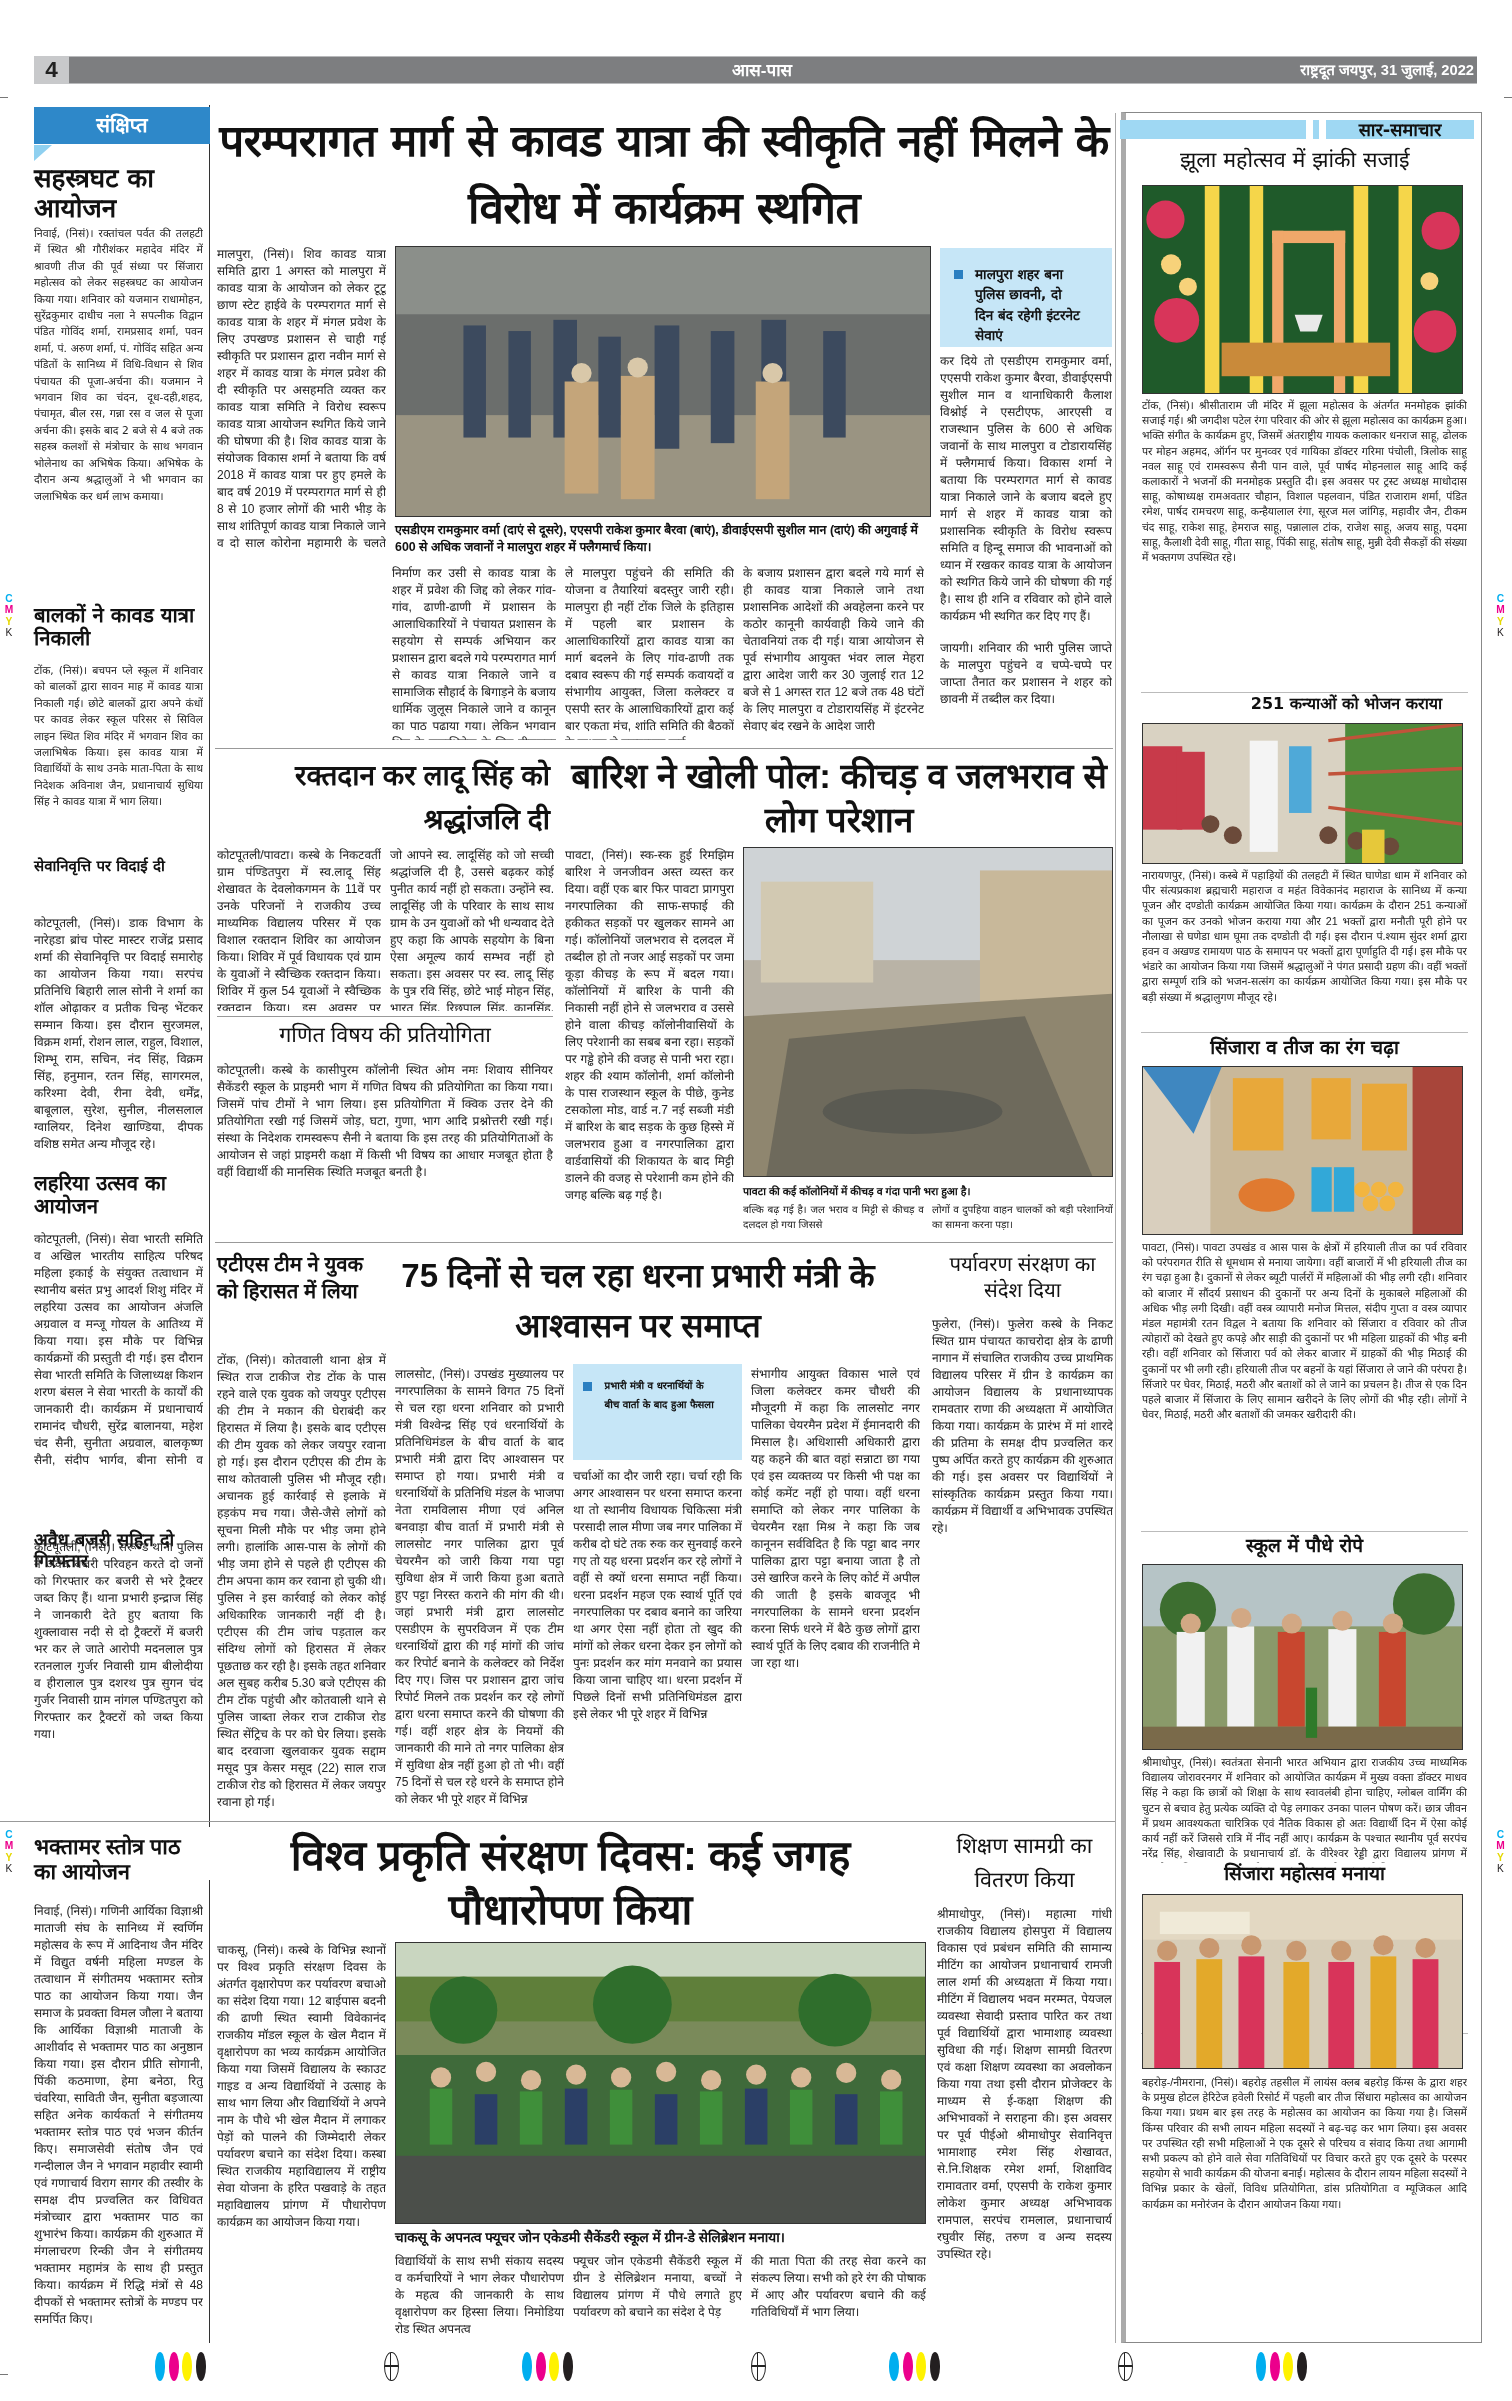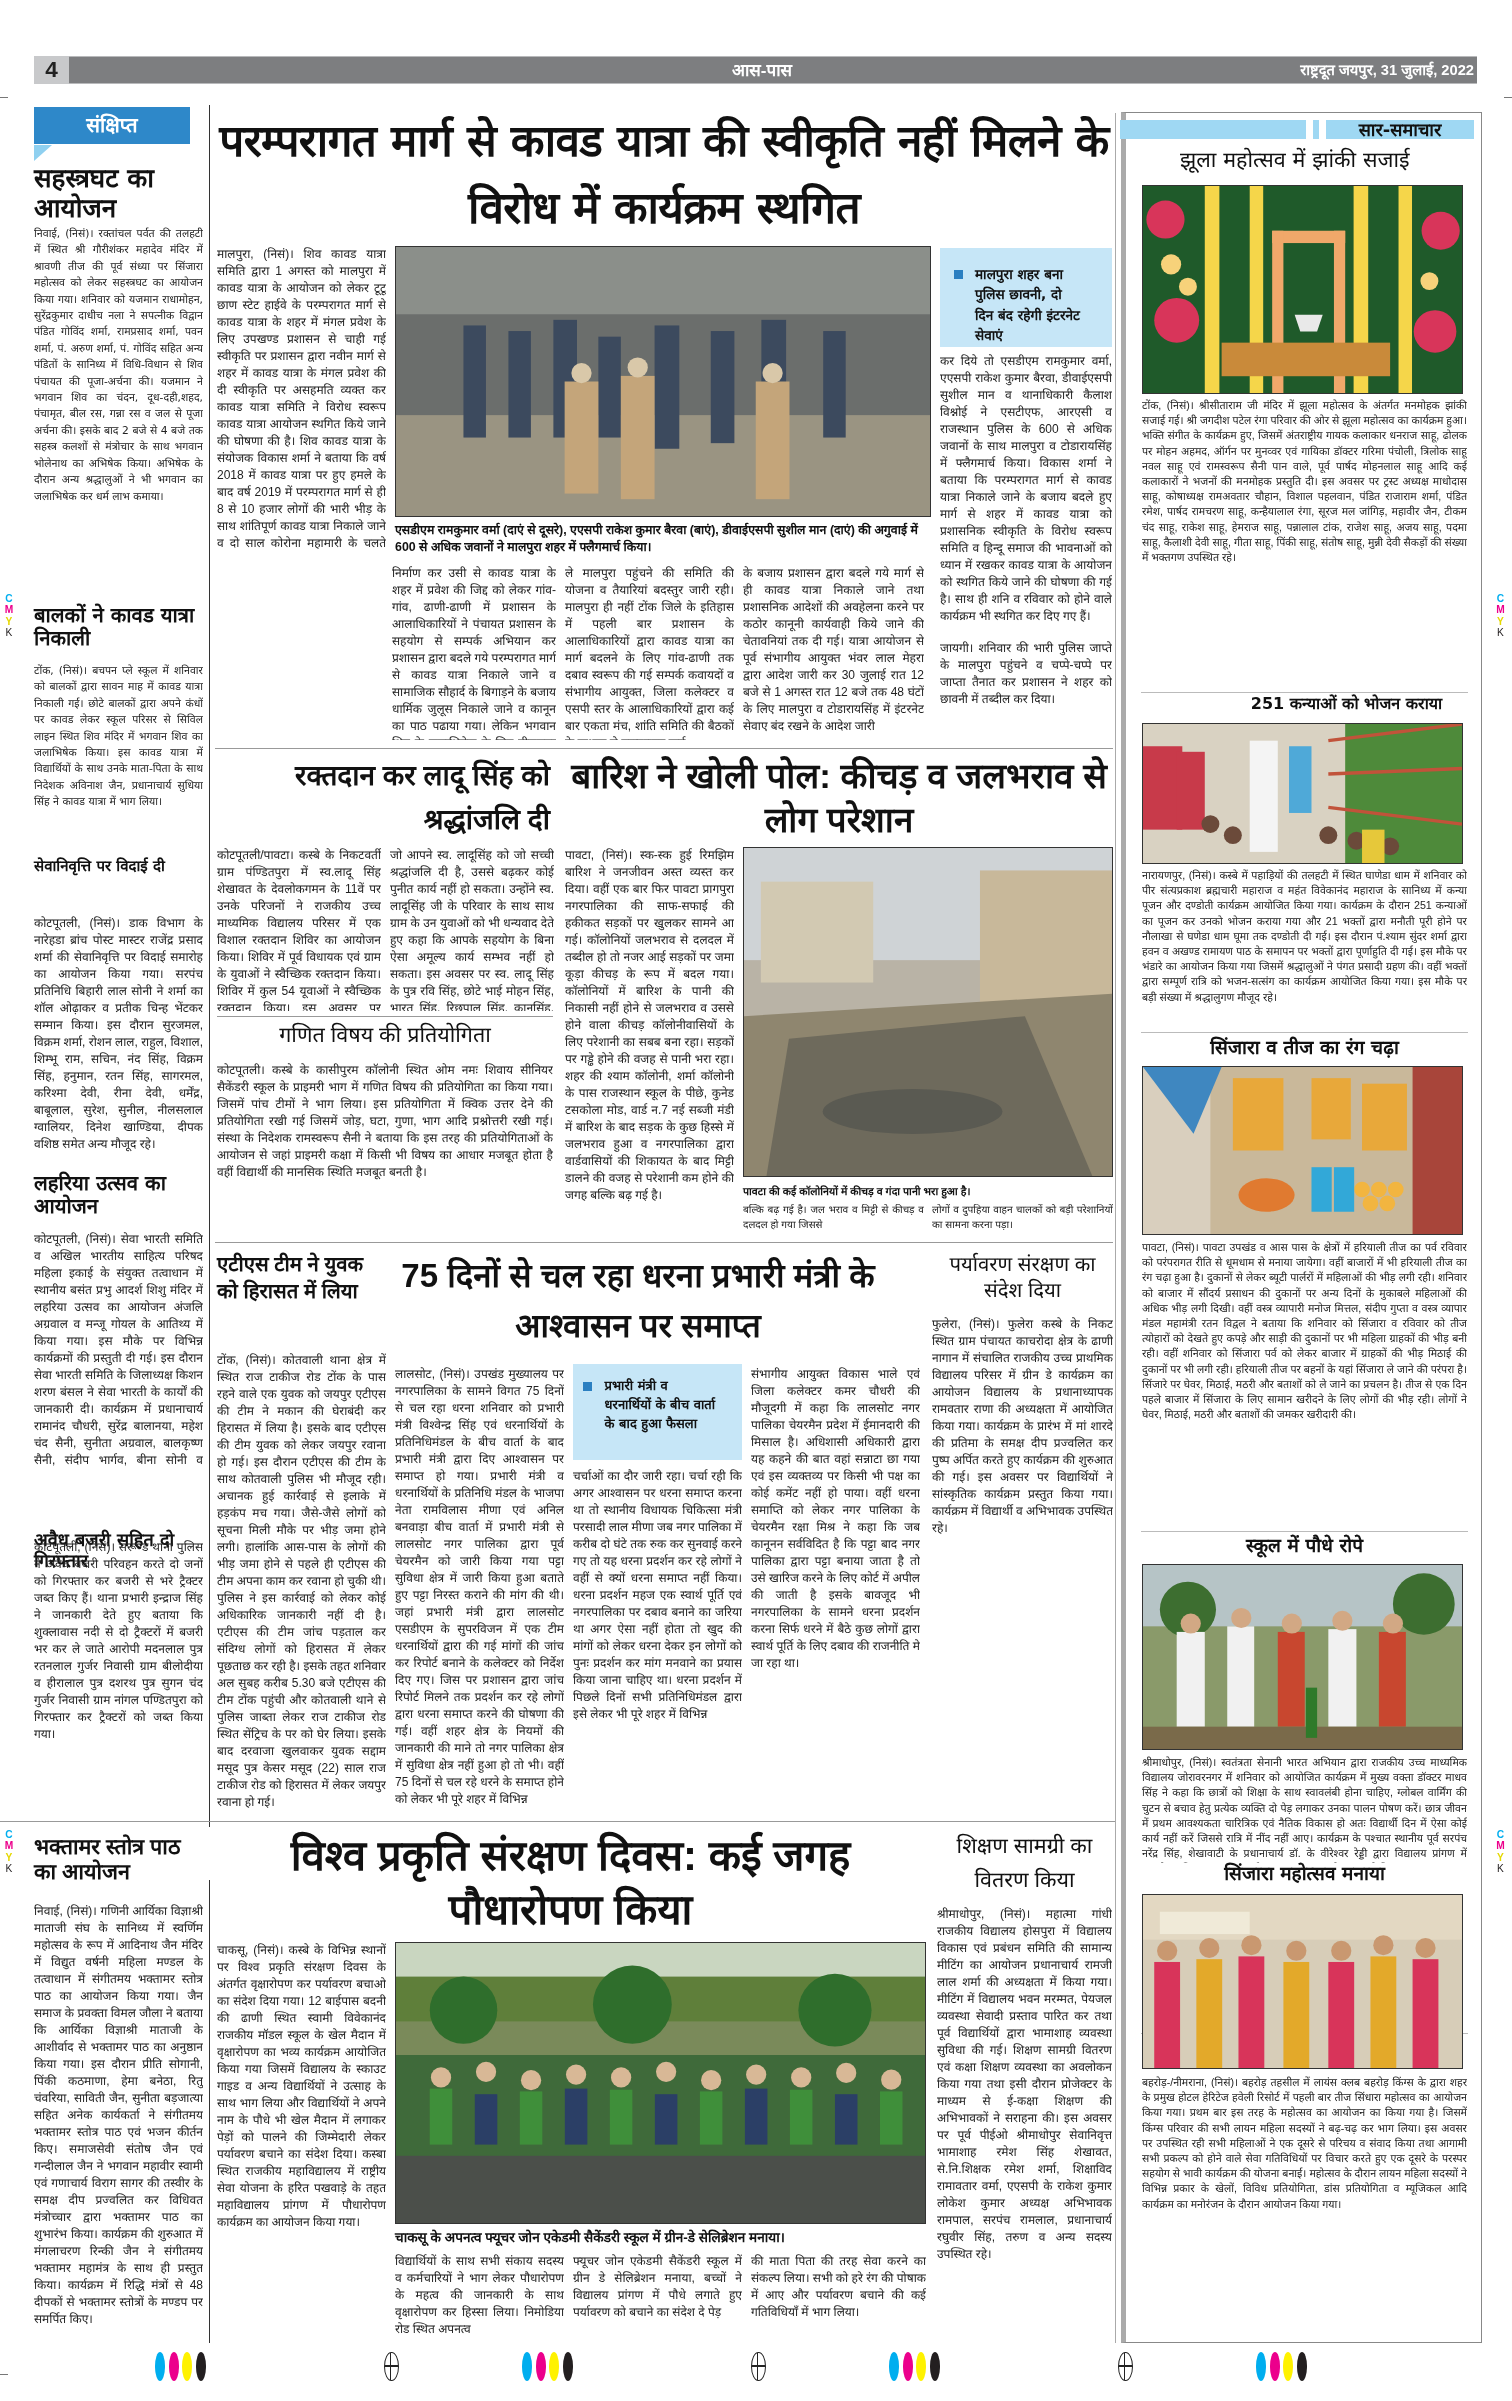--- a/index.html
+++ b/index.html
@@ -15,21 +15,21 @@
 .rule-h{background:#333;height:1.1px}
 
 .hl{font-family:"DejaVu Sans",sans-serif;font-weight:bold;color:#111;line-height:1.15}
 .body{font-family:"DejaVu Sans",sans-serif;font-size:10.7px;line-height:16.4px;color:#222;text-align:justify;overflow:hidden}
 .cond{font-family:"Liberation Sans",sans-serif;font-size:12px;line-height:17px;color:#222;text-align:justify;overflow:hidden}
 .cap{font-family:"Liberation Sans",sans-serif;font-weight:bold;font-size:12.4px;line-height:17px;color:#111}
 .photo{overflow:hidden;border:1.1px solid #333}
 .callout{background:#c6e6f7;padding:16px 13.6px}
 .callout .sq{display:inline-block;width:9px;height:9px;background:#2a7fc1;vertical-align:top;margin-top:5.6px;margin-right:12.4px}
 .callout .ct{display:inline-block;font:bold 13.6px/20.3px "DejaVu Sans",sans-serif;color:#111;width:75%}
-#brief-tag{left:34px;top:107px;width:156px;height:37px;background:#2e88c9;color:#fff;font:bold 20.3px "DejaVu Sans",sans-serif;text-align:center;line-height:37px}
+#brief-tag{left:34px;top:107px;width:176px;height:37px;background:#2e88c9;color:#fff;font:bold 20.3px "DejaVu Sans",sans-serif;text-align:center;line-height:37px}
 #brief-tag-tail{left:34px;top:145px;width:0;height:0;border-left:18px solid #8fd0f0;border-bottom:16px solid transparent}
 .cmyk{font:bold 10.2px "Liberation Sans",sans-serif;line-height:11.3px;text-align:center;width:9px}
 .reg{display:inline-block;width:10.2px;height:29px;border-radius:50%;margin-right:3.4px}
 </style>
 </head>
 <body>
 
 <div class="abs" id="hdr"></div>
 <div class="abs" id="pgno">4</div>
 <div class="abs" id="section-name">आस-पास</div>
@@ -160,21 +160,21 @@
 <div class="abs cond" style="left:932px;top:1203px;width:181px;height:34px;font-size:10.2px;line-height:14.7px">लोगों व दुपहिया वाहन चालकों को बड़ी परेशानियों का सामना करना पड़ा।</div>
 
 <div class="abs rule-h" style="left:215px;top:1242px;width:898px;background:#999"></div>
 
 <div class="abs hl" style="left:217px;top:1251px;width:169px;font-size:20.3px;line-height:27px;font-family:'Liberation Sans',sans-serif;font-weight:bold">एटीएस टीम ने युवक को हिरासत में लिया</div>
 <div class="abs cond" style="left:217px;top:1352px;width:169px;height:463px">टोंक, (निसं)। कोतवाली थाना क्षेत्र में स्थित राज टाकीज रोड टोंक के पास रहने वाले एक युवक को जयपुर एटीएस की टीम ने मकान की घेराबंदी कर हिरासत में लिया है। इसके बाद एटीएस की टीम युवक को लेकर जयपुर रवाना हो गई। इस दौरान एटीएस की टीम के साथ कोतवाली पुलिस भी मौजूद रही। अचानक हुई कार्रवाई से इलाके में हड़कंप मच गया। जैसे-जैसे लोगों को सूचना मिली मौके पर भीड़ जमा होने लगी। हालांकि आस-पास के लोगों की भीड़ जमा होने से पहले ही एटीएस की टीम अपना काम कर रवाना हो चुकी थी। पुलिस ने इस कार्रवाई को लेकर कोई अधिकारिक जानकारी नहीं दी है। एटीएस की टीम जांच पड़ताल कर संदिग्ध लोगों को हिरासत में लेकर पूछताछ कर रही है। इसके तहत शनिवार अल सुबह करीब 5.30 बजे एटीएस की टीम टोंक पहुंची और कोतवाली थाने से पुलिस जाब्ता लेकर राज टाकीज रोड स्थित सेंट्रिच के पर को घेर लिया। इसके बाद दरवाजा खुलवाकर युवक सद्दाम मसूद पुत्र केसर मसूद (22) साल राज टाकीज रोड को हिरासत में लेकर जयपुर रवाना हो गई।</div>
 
 <div class="abs hl" style="left:395px;top:1251px;width:486px;font-size:33px;line-height:50px;text-align:center;font-family:'Liberation Sans',sans-serif">75 दिनों से चल रहा धरना प्रभारी मंत्री के आश्वासन पर समाप्त</div>
 <div class="abs cond" style="left:395px;top:1366px;width:169px;height:446px">लालसोट, (निसं)। उपखंड मुख्यालय पर नगरपालिका के सामने विगत 75 दिनों से चल रहा धरना शनिवार को प्रभारी मंत्री विश्वेन्द्र सिंह एवं धरनार्थियों के प्रतिनिधिमंडल के बीच वार्ता के बाद प्रभारी मंत्री द्वारा दिए आश्वासन पर समाप्त हो गया। प्रभारी मंत्री व धरनार्थियों के प्रतिनिधि मंडल के भाजपा नेता रामविलास मीणा एवं अनिल बनवाड़ा बीच वार्ता में प्रभारी मंत्री से लालसोट नगर पालिका द्वारा पूर्व चेयरमैन को जारी किया गया पट्टा सुविधा क्षेत्र में जारी किया हुआ बताते हुए पट्टा निरस्त कराने की मांग की थी। जहां प्रभारी मंत्री द्वारा लालसोट एसडीएम के सुपरविजन में एक टीम धरनार्थियों द्वारा की गई मांगों की जांच कर रिपोर्ट बनाने के कलेक्टर को निर्देश दिए गए। जिस पर प्रशासन द्वारा जांच रिपोर्ट मिलने तक प्रदर्शन कर रहे लोगों द्वारा धरना समाप्त करने की घोषणा की गई। वहीं शहर क्षेत्र के नियमों की जानकारी की माने तो नगर पालिका क्षेत्र में सुविधा क्षेत्र नहीं हुआ हो तो भी। वहीं 75 दिनों से चल रहे धरने के समाप्त होने को लेकर भी पूरे शहर में विभिन्न</div>
 <div class="abs callout" style="left:573px;top:1364px;width:169px;height:96px;padding:12.4px 10.2px">
-  <span class="sq"></span><span class="ct" style="font-size:13px;line-height:19px">प्रभारी मंत्री व धरनार्थियों के बीच वार्ता के बाद हुआ फैसला</span>
+  <span class="sq"></span><span class="ct" style="font-size:10px;line-height:19px">प्रभारी मंत्री व धरनार्थियों के बीच वार्ता के बाद हुआ फैसला</span>
 </div>
 <div class="abs cond" style="left:573px;top:1468px;width:169px;height:344px">चर्चाओं का दौर जारी रहा। चर्चा रही कि अगर आश्वासन पर धरना समाप्त करना था तो स्थानीय विधायक चिकित्सा मंत्री परसादी लाल मीणा जब नगर पालिका में करीब दो घंटे तक रुक कर सुनवाई करने गए तो यह धरना प्रदर्शन कर रहे लोगों ने वहीं से क्यों धरना समाप्त नहीं किया। धरना प्रदर्शन महज एक स्वार्थ पूर्ति एवं नगरपालिका पर दबाव बनाने का जरिया था अगर ऐसा नहीं होता तो खुद की मांगों को लेकर धरना देकर इन लोगों को पुनः प्रदर्शन कर मांग मनवाने का प्रयास किया जाना चाहिए था। धरना प्रदर्शन में पिछले दिनों सभी प्रतिनिधिमंडल द्वारा इसे लेकर भी पूरे शहर में विभिन्न</div>
 <div class="abs cond" style="left:751px;top:1366px;width:169px;height:446px">संभागीय आयुक्त विकास भाले एवं जिला कलेक्टर कमर चौधरी की मौजूदगी में कहा कि लालसोट नगर पालिका चेयरमैन प्रदेश में ईमानदारी की मिसाल है। अधिशासी अधिकारी द्वारा यह कहने की बात वहां सन्नाटा छा गया एवं इस व्यक्तव्य पर किसी भी पक्ष का कोई कमेंट नहीं हो पाया। वहीं धरना समाप्ति को लेकर नगर पालिका के चेयरमैन रक्षा मिश्र ने कहा कि जब कानूनन सर्वविदित है कि पट्टा बाद नगर पालिका द्वारा पट्टा बनाया जाता है तो उसे खारिज करने के लिए कोर्ट में अपील की जाती है इसके बावजूद भी नगरपालिका के सामने धरना प्रदर्शन करना सिर्फ धरने में बैठे कुछ लोगों द्वारा स्वार्थ पूर्ति के लिए दबाव की राजनीति मे जा रहा था।</div>
 
 <div class="abs hl" style="left:932px;top:1251px;width:181px;font-size:20.3px;line-height:26px;text-align:center;font-family:'Liberation Sans',sans-serif;font-weight:normal">पर्यावरण संरक्षण का संदेश दिया</div>
 <div class="abs cond" style="left:932px;top:1316px;width:181px;height:497px">फुलेरा, (निसं)। फुलेरा कस्बे के निकट स्थित ग्राम पंचायत काचरोदा क्षेत्र के ढाणी नागान में संचालित राजकीय उच्च प्राथमिक विद्यालय परिसर में ग्रीन डे कार्यक्रम का आयोजन विद्यालय के प्रधानाध्यापक रामवतार राणा की अध्यक्षता में आयोजित किया गया। कार्यक्रम के प्रारंभ में मां शारदे की प्रतिमा के समक्ष दीप प्रज्वलित कर पुष्प अर्पित करते हुए कार्यक्रम की शुरुआत की गई। इस अवसर पर विद्यार्थियों ने सांस्कृतिक कार्यक्रम प्रस्तुत किया गया। कार्यक्रम में विद्यार्थी व अभिभावक उपस्थित रहे।</div>
 
 <div class="abs rule-h" style="left:0;top:1821px;width:1115px;background:#999"></div>
 
 <div class="abs hl" style="left:215px;top:1829px;width:711px;font-size:42px;line-height:54px;text-align:center;font-family:'Liberation Sans',sans-serif">विश्व प्रकृति संरक्षण दिवस: कई जगह पौधारोपण किया</div>

